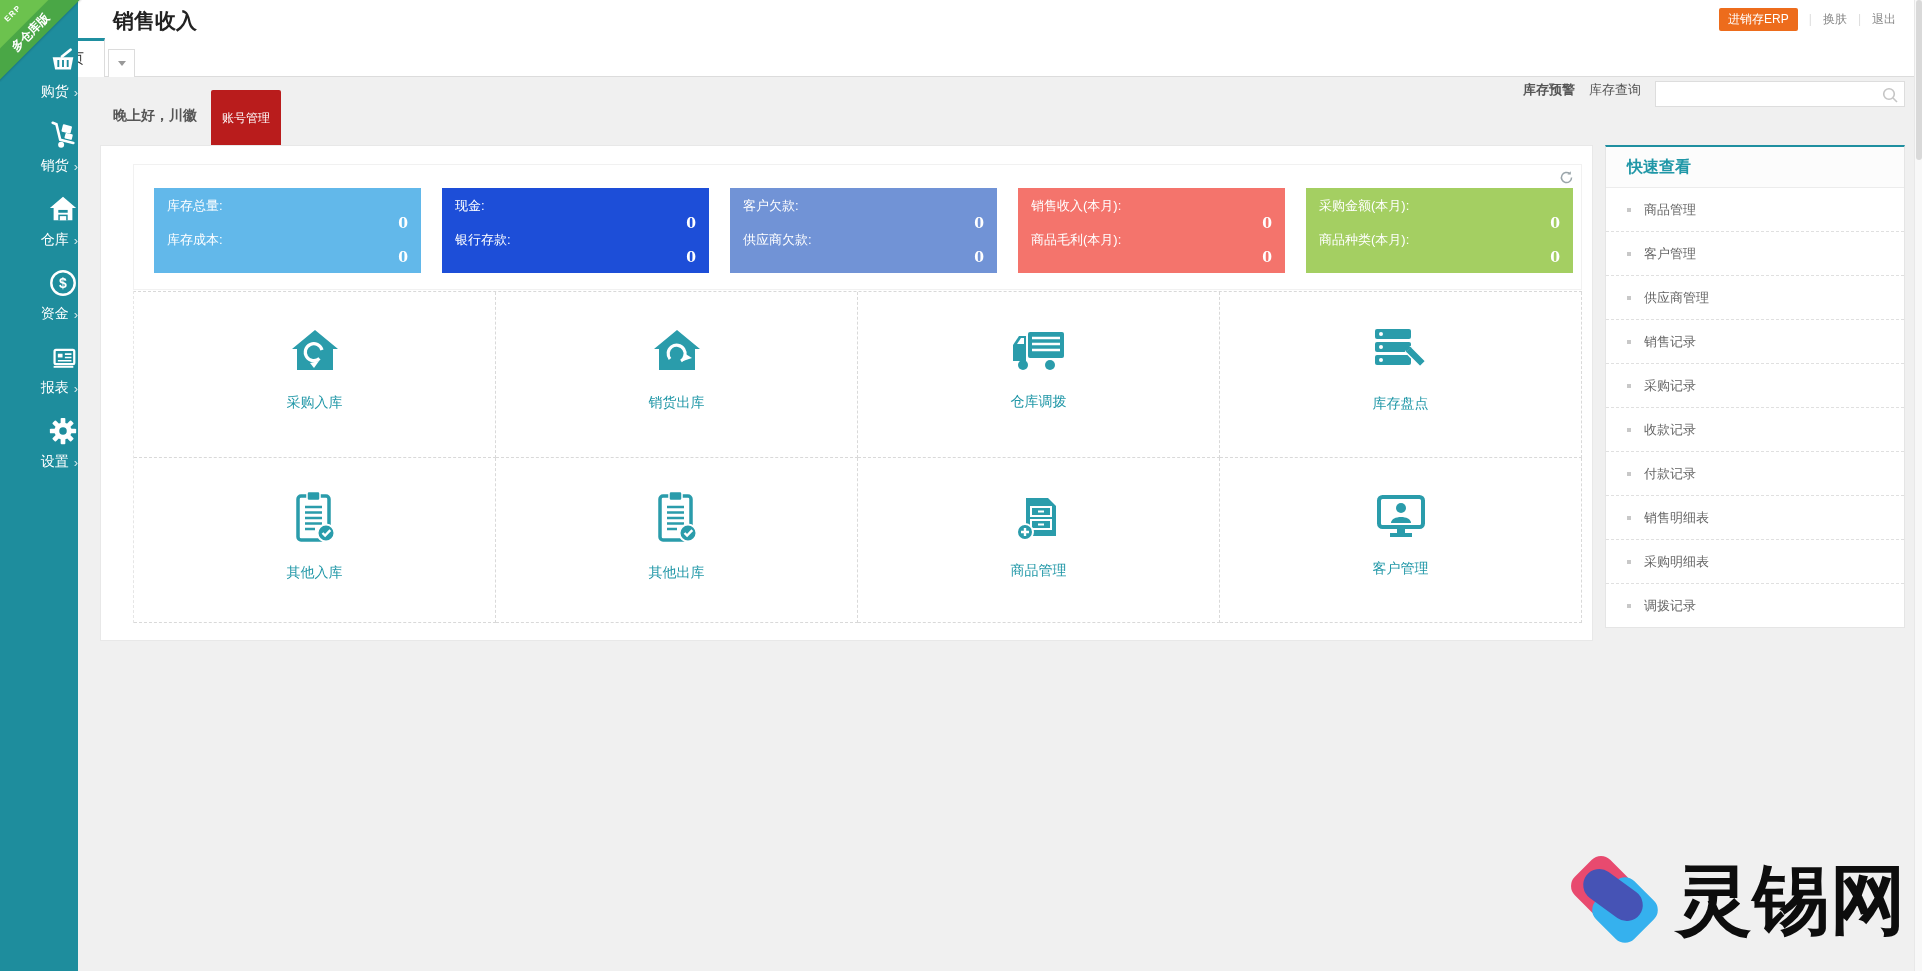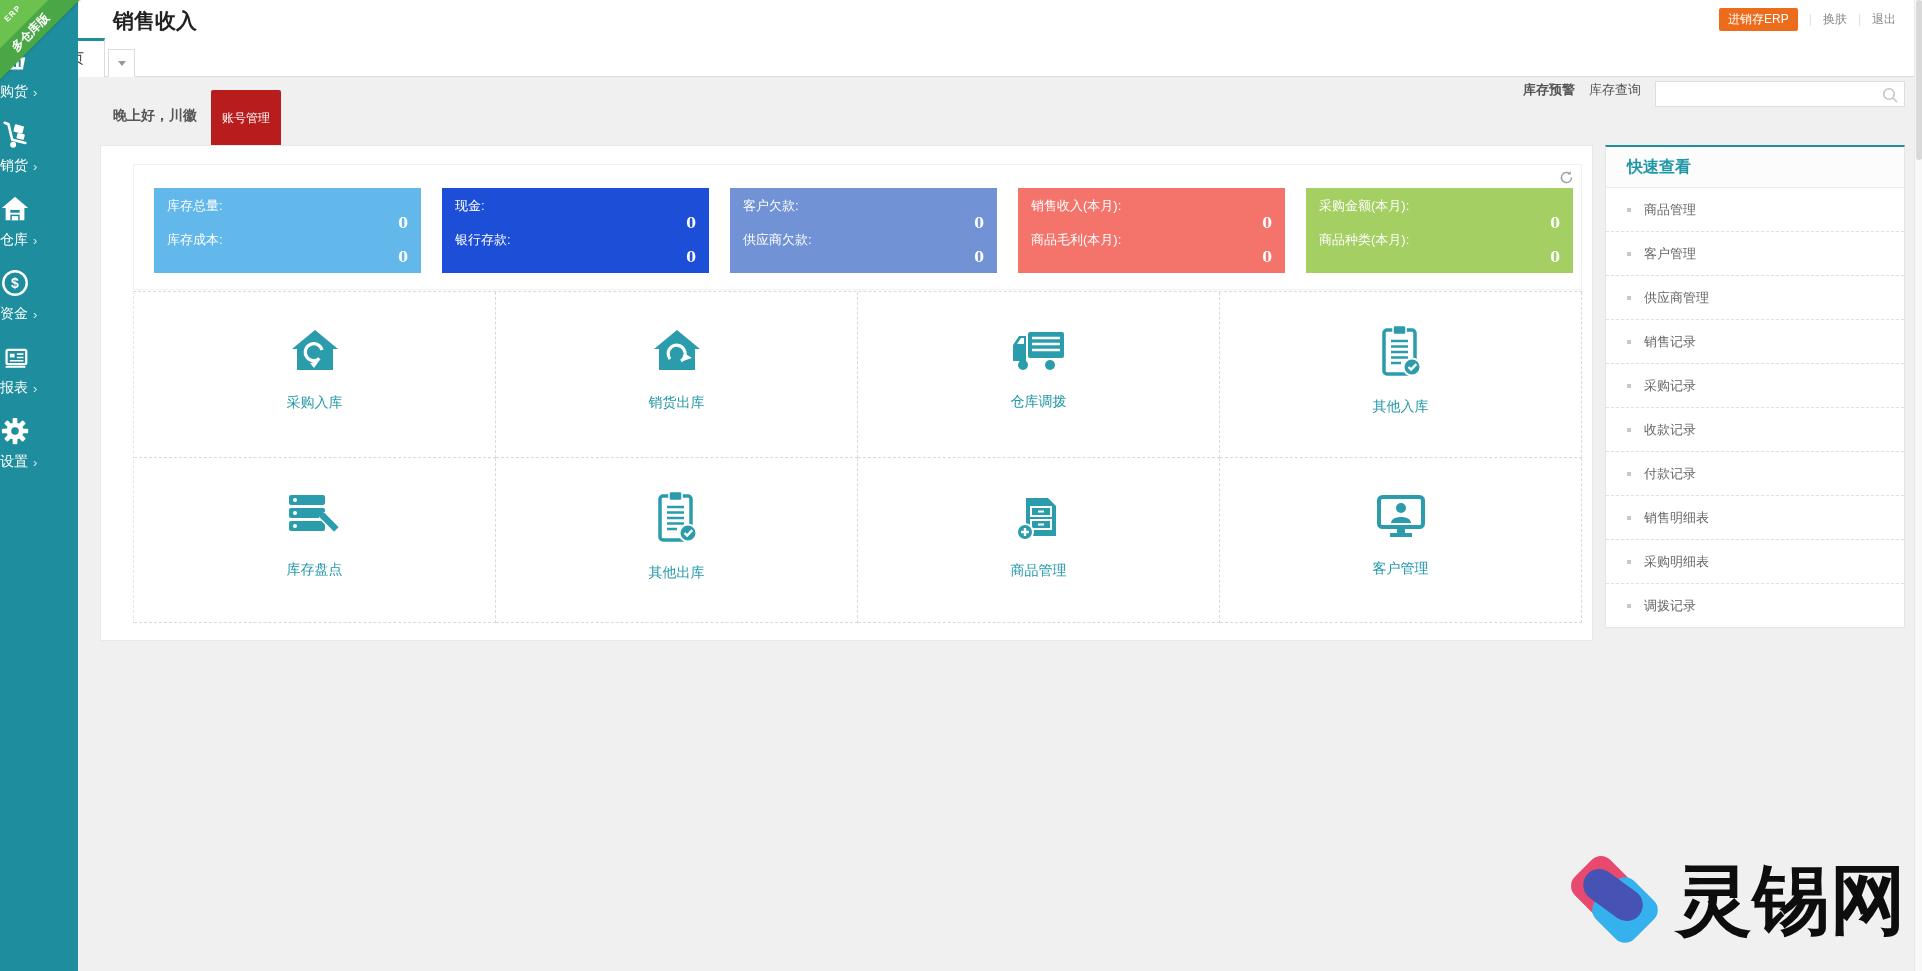--- a/index.html
+++ b/index.html
@@ -5,21 +5,21 @@
   html,body{margin:0;padding:0;}
   body{
     width:1922px;height:971px;position:relative;overflow:hidden;
     background:#f0f0f0;
     font-family:"Liberation Sans","DejaVu Sans",sans-serif;
     -webkit-font-smoothing:antialiased;
   }
   
   .sidebar{position:absolute;left:0;top:0;width:78px;height:971px;background:#1e8d9d;z-index:5;}
   .side-items{padding-top:46px;display:flex;flex-direction:column;align-items:center;}
-  .side-item{width:100%;display:flex;flex-direction:column;align-items:flex-start;margin-bottom:19px;cursor:pointer;color:#fff;}
+  .side-item{width:100%;display:flex;flex-direction:column;align-items:flex-end;margin-bottom:19px;cursor:pointer;color:#fff;}
   .side-item svg{width:30px;height:30px;margin-bottom:7px;}
   .side-label{font-size:14px;display:flex;align-items:center;gap:5px;color:#fff;}
   .side-arrow{font-size:13px;color:rgba(255,255,255,.8);}
   
   .ribbon-wrap{position:absolute;top:0;left:0;width:82px;height:82px;overflow:hidden;z-index:6;}
   .ribbon-tri{position:absolute;top:0;left:0;width:0;height:0;border-top:58px solid #6cc24e;border-right:58px solid transparent;}
   .erp-mini{position:absolute;top:9px;left:3px;transform:rotate(-45deg);font-size:8px;font-weight:bold;color:#fff;letter-spacing:1px;}
   .ribbon-band{position:absolute;top:22px;left:-36px;width:134px;transform:rotate(-45deg);background:#4aa746;color:#fff;text-align:center;padding:2px 0 3px;font-size:12px;font-weight:bold;box-shadow:0 1px 2px rgba(0,0,0,.15);}
   
   .header{position:absolute;left:78px;top:0;width:1844px;height:77px;background:#fff;border-bottom:1px solid #dcdcdc;box-sizing:border-box;}
@@ -253,30 +253,20 @@
     <div class="gcell">
       <svg width="58" height="44" viewBox="0 0 58 44">
         <rect x="18" y="3" width="36" height="26" rx="2" fill="#2a9cab"></rect>
         <path d="M22 9h28M22 15h28M22 21h28" stroke="#fff" stroke-width="2.6"></path>
         <path d="M3 16 l6 -9 h7 v25 H3 Z" fill="#2a9cab"></path>
         <path d="M7 15 l4 -6 h3 v6 Z" fill="#fff"></path>
         <circle cx="13" cy="36" r="5" fill="#2a9cab"></circle>
         <circle cx="40" cy="36" r="5" fill="#2a9cab"></circle>
       </svg>
       <span class="glabel">仓库调拨</span>
-    </div>
-    <div class="gcell">
-      <svg width="44" height="54" viewBox="0 0 44 54">
-        <rect x="5" y="6" width="31" height="44" rx="3" fill="none" stroke="#2a9cab" stroke-width="3.5"></rect>
-        <rect x="14" y="1.5" width="13" height="9" rx="2" fill="#2a9cab" stroke="#fff" stroke-width="1.5"></rect>
-        <path d="M12 17h17M12 22.5h17M12 28h17M12 33.5h17M12 39h10" stroke="#2a9cab" stroke-width="2.4"></path>
-        <circle cx="33" cy="43" r="8.5" fill="#2a9cab" stroke="#fff" stroke-width="2"></circle>
-        <path d="M29.5 43l2.6 2.6 5.2-5.4" stroke="#fff" stroke-width="2.4" fill="none"></path>
-      </svg>
-      <span class="glabel">其他入库</span>
     </div>
     <div class="gcell">
       <svg width="56" height="48" viewBox="0 0 56 48">
         <g fill="#2a9cab">
           <rect x="2" y="2" width="36" height="10" rx="2"></rect>
           <rect x="2" y="15" width="36" height="10" rx="2"></rect>
           <rect x="2" y="28" width="36" height="10" rx="2"></rect>
         </g>
         <g fill="#fff">
             <circle cx="8" cy="7" r="2"></circle>
@@ -291,20 +281,30 @@
       <span class="glabel">库存盘点</span>
     </div>
     <div class="gcell">
       <svg width="44" height="54" viewBox="0 0 44 54">
         <rect x="5" y="6" width="31" height="44" rx="3" fill="none" stroke="#2a9cab" stroke-width="3.5"></rect>
         <rect x="14" y="1.5" width="13" height="9" rx="2" fill="#2a9cab" stroke="#fff" stroke-width="1.5"></rect>
         <path d="M12 17h17M12 22.5h17M12 28h17M12 33.5h17M12 39h10" stroke="#2a9cab" stroke-width="2.4"></path>
         <circle cx="33" cy="43" r="8.5" fill="#2a9cab" stroke="#fff" stroke-width="2"></circle>
         <path d="M29.5 43l2.6 2.6 5.2-5.4" stroke="#fff" stroke-width="2.4" fill="none"></path>
       </svg>
+      <span class="glabel">其他入库</span>
+    </div>
+    <div class="gcell">
+      <svg width="44" height="54" viewBox="0 0 44 54">
+        <rect x="5" y="6" width="31" height="44" rx="3" fill="none" stroke="#2a9cab" stroke-width="3.5"></rect>
+        <rect x="14" y="1.5" width="13" height="9" rx="2" fill="#2a9cab" stroke="#fff" stroke-width="1.5"></rect>
+        <path d="M12 17h17M12 22.5h17M12 28h17M12 33.5h17M12 39h10" stroke="#2a9cab" stroke-width="2.4"></path>
+        <circle cx="33" cy="43" r="8.5" fill="#2a9cab" stroke="#fff" stroke-width="2"></circle>
+        <path d="M29.5 43l2.6 2.6 5.2-5.4" stroke="#fff" stroke-width="2.4" fill="none"></path>
+      </svg>
       <span class="glabel">其他出库</span>
     </div>
     <div class="gcell">
       <svg width="50" height="50" viewBox="0 0 50 50">
         <path d="M12 6 h22 l8 8 v30 H12 Z" fill="#2a9cab"></path>
         <rect x="17" y="15" width="20" height="9" fill="none" stroke="#fff" stroke-width="2"></rect>
         <rect x="17" y="28" width="20" height="9" fill="none" stroke="#fff" stroke-width="2"></rect>
         <path d="M24 19.5h6M24 32.5h6" stroke="#fff" stroke-width="2"></path>
         <circle cx="11" cy="40" r="8" fill="#2a9cab" stroke="#fff" stroke-width="2"></circle>
         <path d="M11 36v8M7 40h8" stroke="#fff" stroke-width="2.4"></path>

